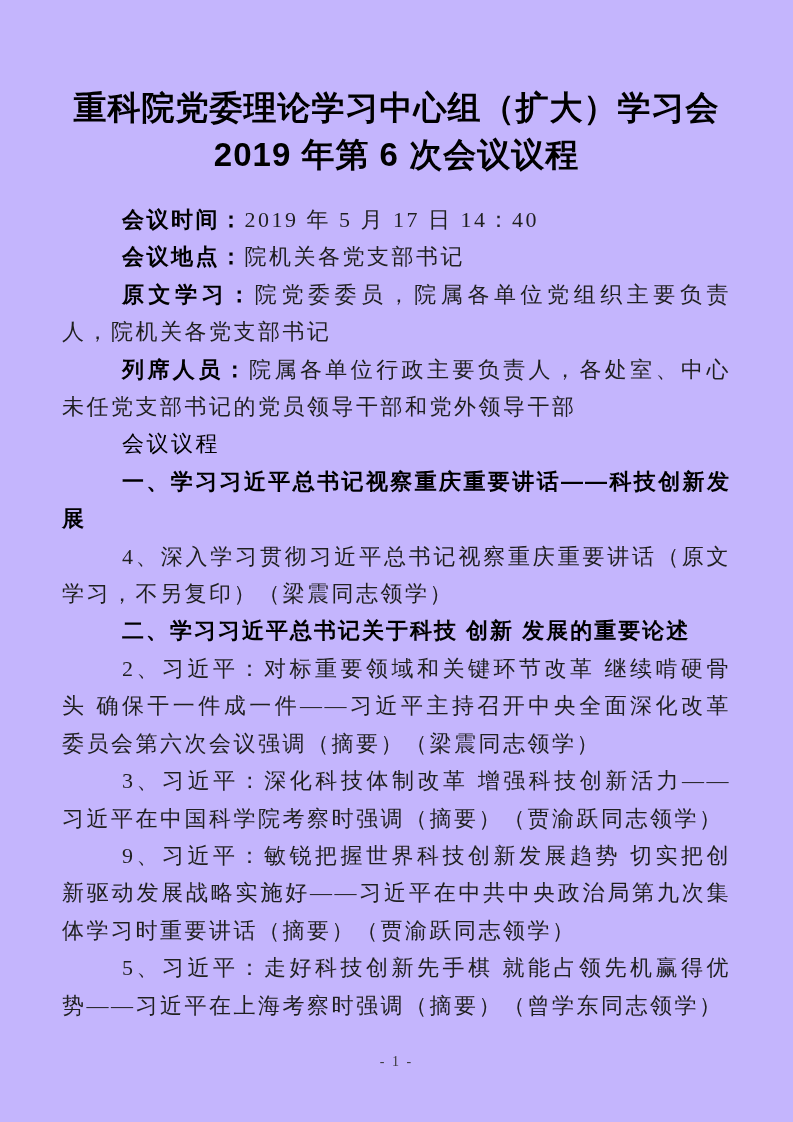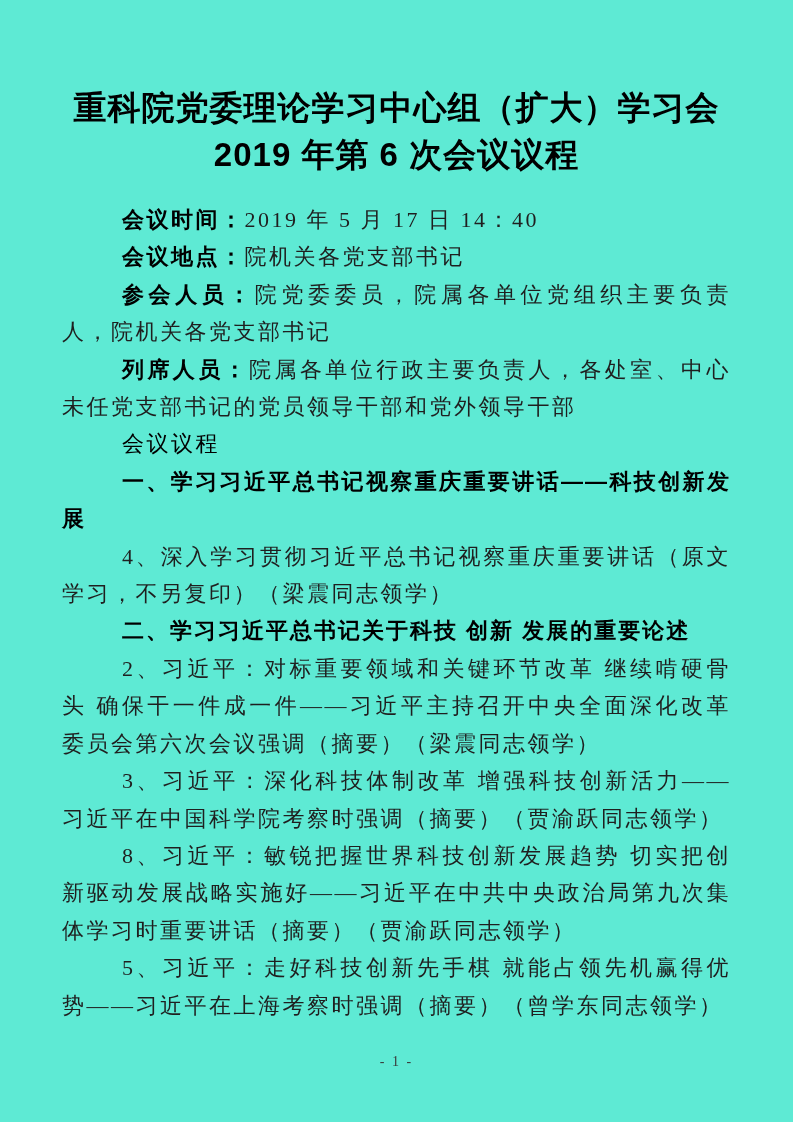--- a/index.html
+++ b/index.html
@@ -4,21 +4,21 @@
 <style>
   html, body {
     margin: 0;
     padding: 0;
     background: #ffffff;
   }
   .page {
     position: relative;
     width: 793px;
     height: 1122px;
-    background: #5eead4;
+    background: #c4b5fd;
     overflow: hidden;
   }
   .title {
     padding-top: 84px;
     text-align: center;
     font-family: "Liberation Sans", sans-serif;
     font-weight: 700;
     font-size: 33px;
     line-height: 47px;
     color: #000000;
@@ -74,38 +74,38 @@
     <div>重科院党委理论学习中心组（扩大）学习会</div>
     <div>2019 年第 6 次会议议程</div>
   </div>
 
   <div class="content">
 
     <p><span class="label">会议时间：</span><span>2019 年 5 月 17 日 14：40</span></p>
 
     <p><span class="label">会议地点：</span><span>院机关各党支部书记</span></p>
 
-    <p><span class="label">参会人员：</span><span>院党委委员，院属各单位党组织主要负责人，院机关各党支部书记</span></p>
+    <p><span class="label">原文学习：</span><span>院党委委员，院属各单位党组织主要负责人，院机关各党支部书记</span></p>
 
     <p><span class="label">列席人员：</span><span>院属各单位行政主要负责人，各处室、中心未任党支部书记的党员领导干部和党外领导干部</span></p>
 
 
     <p class="agenda-heading">会议议程</p>
 
     <p class="section-title">一、学习习近平总书记视察重庆重要讲话——科技创新发展</p>
 
     <p>4、深入学习贯彻习近平总书记视察重庆重要讲话（原文学习，不另复印）（梁震同志领学）</p>
 
     <p class="section-title">二、学习习近平总书记关于科技 创新 发展的重要论述</p>
 
     <p>2、习近平：对标重要领域和关键环节改革 继续啃硬骨头 确保干一件成一件——习近平主持召开中央全面深化改革委员会第六次会议强调（摘要）（梁震同志领学）</p>
 
     <p>3、习近平：深化科技体制改革 增强科技创新活力——习近平在中国科学院考察时强调（摘要）（贾渝跃同志领学）</p>
 
-    <p>8、习近平：敏锐把握世界科技创新发展趋势 切实把创新驱动发展战略实施好——习近平在中共中央政治局第九次集体学习时重要讲话（摘要）（贾渝跃同志领学）</p>
+    <p>9、习近平：敏锐把握世界科技创新发展趋势 切实把创新驱动发展战略实施好——习近平在中共中央政治局第九次集体学习时重要讲话（摘要）（贾渝跃同志领学）</p>
 
     <p>5、习近平：走好科技创新先手棋 就能占领先机赢得优势——习近平在上海考察时强调（摘要）（曾学东同志领学）</p>
 
   </div>
 
   <div class="footer">- 1 -</div>
 
 </div>
 
 </body></html>

